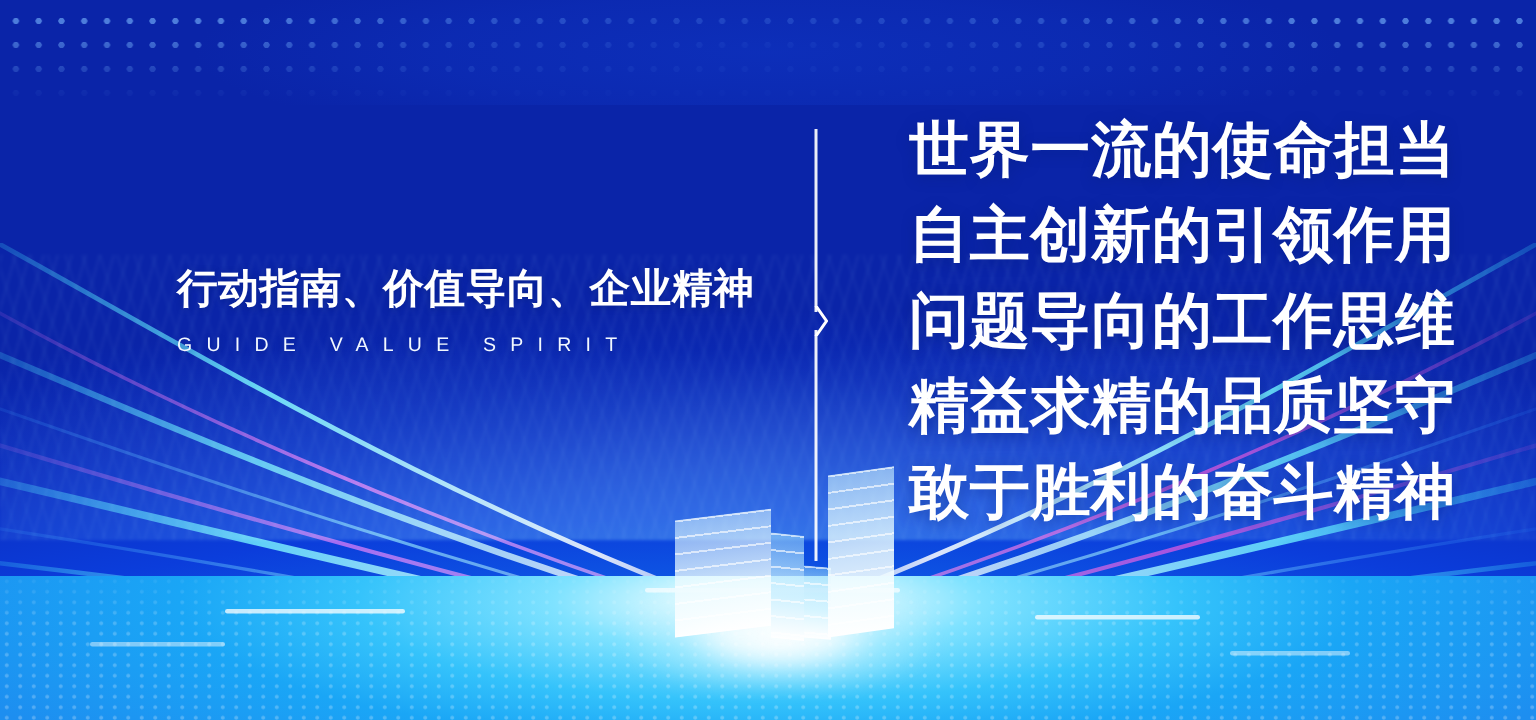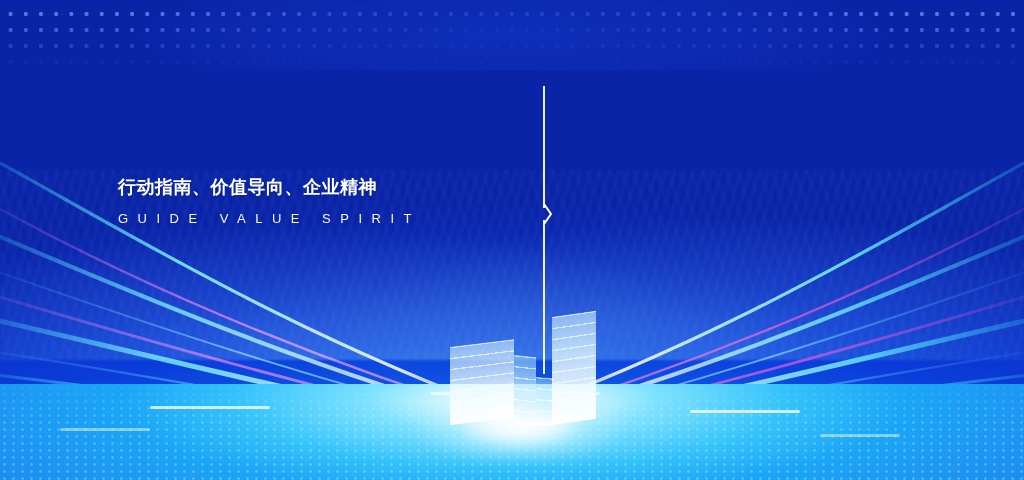--- a/index.html
+++ b/index.html
@@ -93,21 +93,21 @@
       transform:skewY(-8deg);transform-origin:bottom left;}
   .citybase{
     position:absolute;left:380px;top:370px;width:280px;height:90px;
     background:radial-gradient(50% 58% at 50% 62%, rgba(255,255,255,.98) 0%, rgba(255,255,255,.75) 26%, rgba(190,240,255,.45) 48%, rgba(120,220,255,0) 78%);
     filter:blur(5px);
   }
 
   
   .left-block{position:absolute;left:118px;top:176px;width:400px;}
   .left-cn{
-    font-size:18px;font-weight:700;color:#ffffff;letter-spacing:.5px;
+    font-size:27px;font-weight:700;color:#ffffff;letter-spacing:.5px;
     line-height:1.25;white-space:nowrap;
     text-shadow:0 1px 5px rgba(4,28,110,.45);
   }
   .left-en{
     margin-top:12px;font-size:13px;font-weight:400;color:#f2f8ff;
     letter-spacing:9.5px;white-space:nowrap;
     text-shadow:0 1px 5px rgba(4,28,110,.40);
   }
 
   
@@ -222,14 +222,21 @@
   </div>
 
   <div class="divider">
     <div class="seg top"></div>
     <div class="seg bot"></div>
     <svg class="chev" viewBox="0 0 9 20">
       <path d="M1,0 L8,10 L1,20" fill="none" stroke="#ffffff" stroke-width="2" stroke-linecap="square" stroke-linejoin="miter"></path>
     </svg>
   </div>
 
+  <div class="right-block">
+    <div class="right-line">世界一流的使命担当</div>
+    <div class="right-line">自主创新的引领作用</div>
+    <div class="right-line">问题导向的工作思维</div>
+    <div class="right-line">精益求精的品质坚守</div>
+    <div class="right-line">敢于胜利的奋斗精神</div>
+  </div>
 
 </div>
 
 </body></html>

